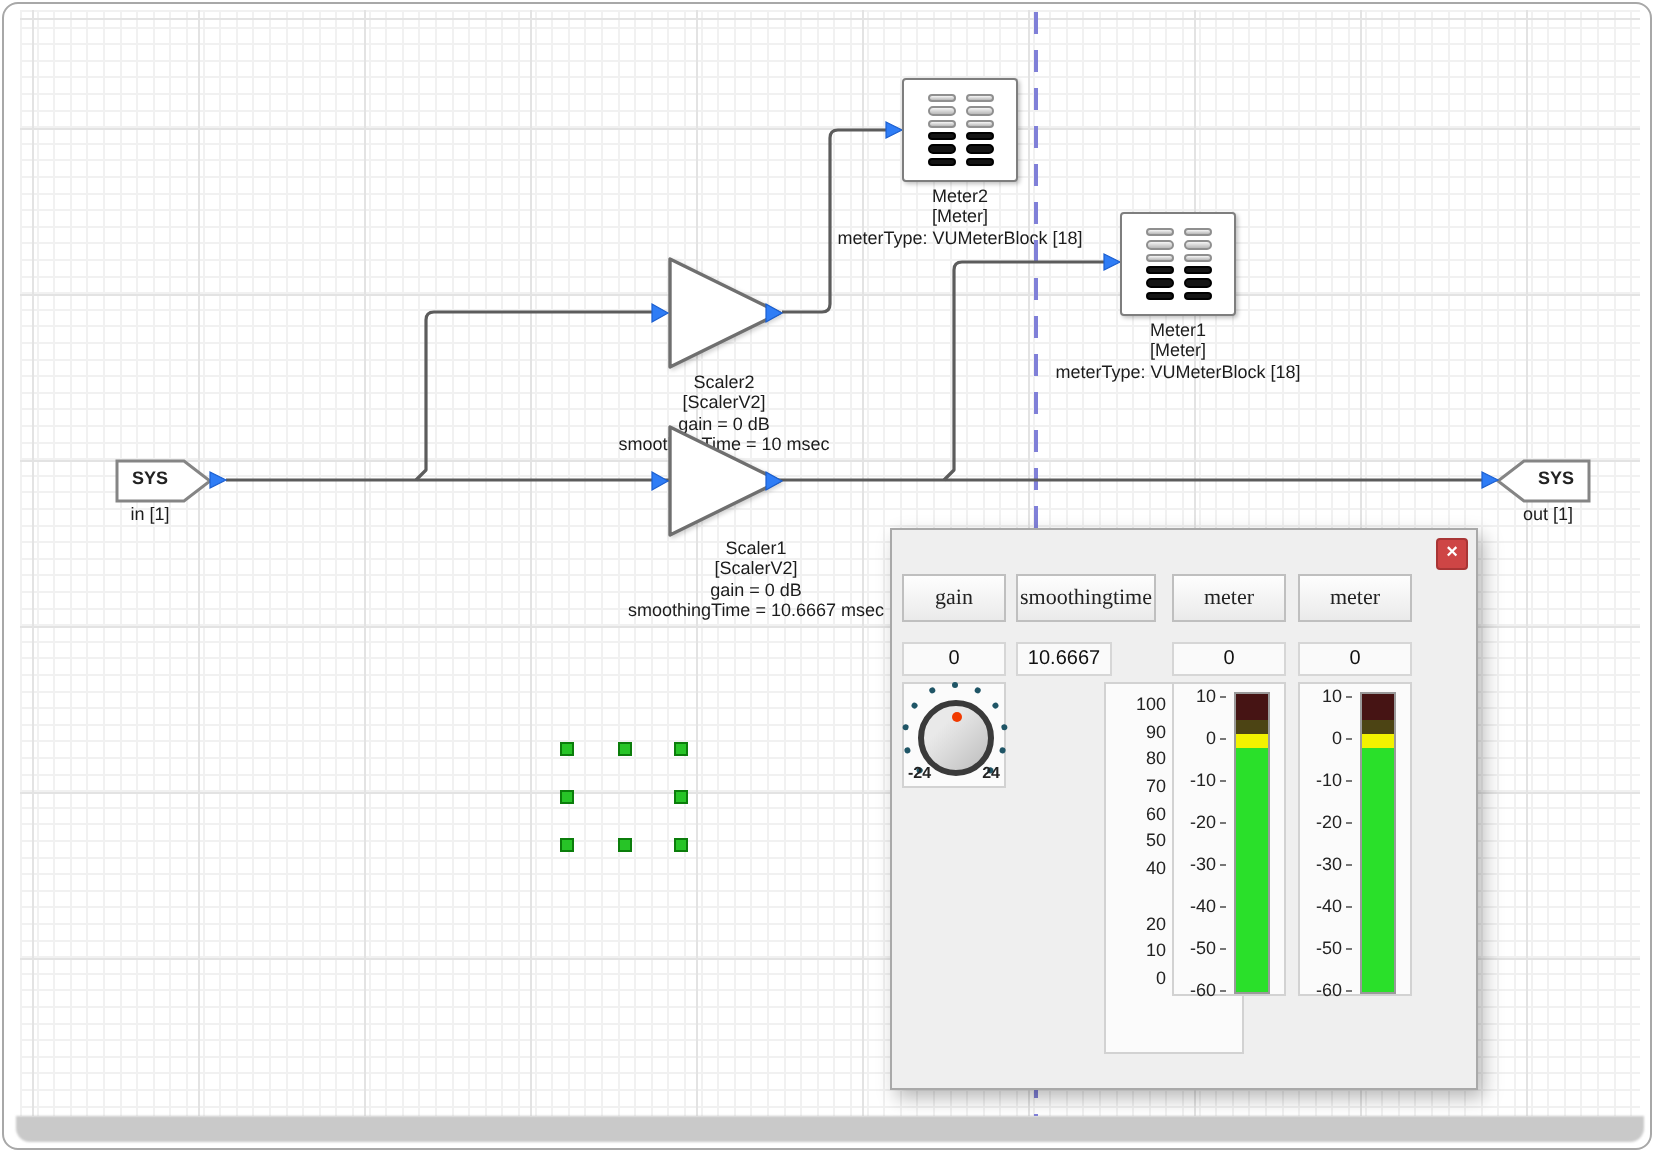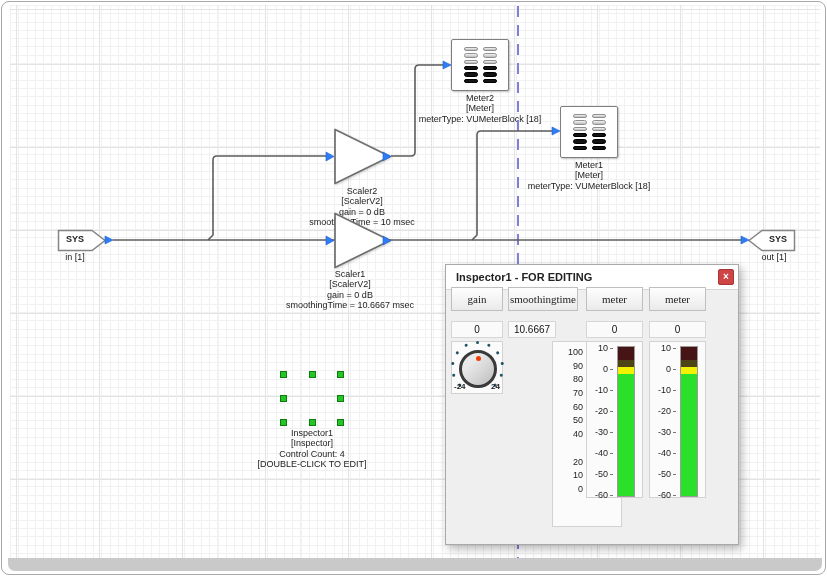--- a/index.html
+++ b/index.html
@@ -164,46 +164,37 @@
     <div>Meter1</div>
     <div>[Meter]</div>
     <div>meterType: VUMeterBlock [18]</div>
   </div>
   <div class="lbl" style="left:270px;top:184px;width:180px;">
     <div>Scaler2</div>
     <div>[ScalerV2]</div>
     <div>gain = 0 dB</div>
     <div>smoothingTime = 10 msec</div>
   </div>
-  <div class="lbl" style="left:258px;top:267px;width:180px;">
+  <div class="lbl" style="left:286px;top:267px;width:180px;">
     <div>Scaler1</div>
     <div>[ScalerV2]</div>
     <div>gain = 0 dB</div>
     <div>smoothingTime = 10.6667 msec</div>
   </div>
 
   <div class="handle" style="left:278px;top:369px;"></div>
   <div class="handle" style="left:307px;top:369px;"></div>
   <div class="handle" style="left:335px;top:369px;"></div>
   <div class="handle" style="left:278px;top:393px;"></div>
   <div class="handle" style="left:335px;top:393px;"></div>
   <div class="handle" style="left:278px;top:417px;"></div>
   <div class="handle" style="left:307px;top:417px;"></div>
   <div class="handle" style="left:335px;top:417px;"></div>
-  <div class="lbl" style="left:230px;top:426px;width:160px;">
-    <div>Inspector1</div>
-    <div>[Inspector]</div>
-    <div>Control Count: 4</div>
-    <div>[DOUBLE-CLICK TO EDIT]</div>
-  </div>
 
   <div id="inspwin">
-    <div id="titlebar">
-      <span class="t">Inspector1  - FOR EDITING</span>
-    </div>
     <div id="closebtn">×</div>
 
     <div class="col-header" style="left:5px;width:52px;">gain</div>
     <div class="col-header" style="left:62px;width:70px;">smoothingtime</div>
     <div class="col-header" style="left:140px;width:57px;">meter</div>
     <div class="col-header" style="left:203px;width:57px;">meter</div>
 
     <div class="col-value" style="left:5px;width:52px;">0</div>
     <div class="col-value" style="left:62px;width:48px;">10.6667</div>
     <div class="col-value" style="left:140px;width:57px;">0</div>

